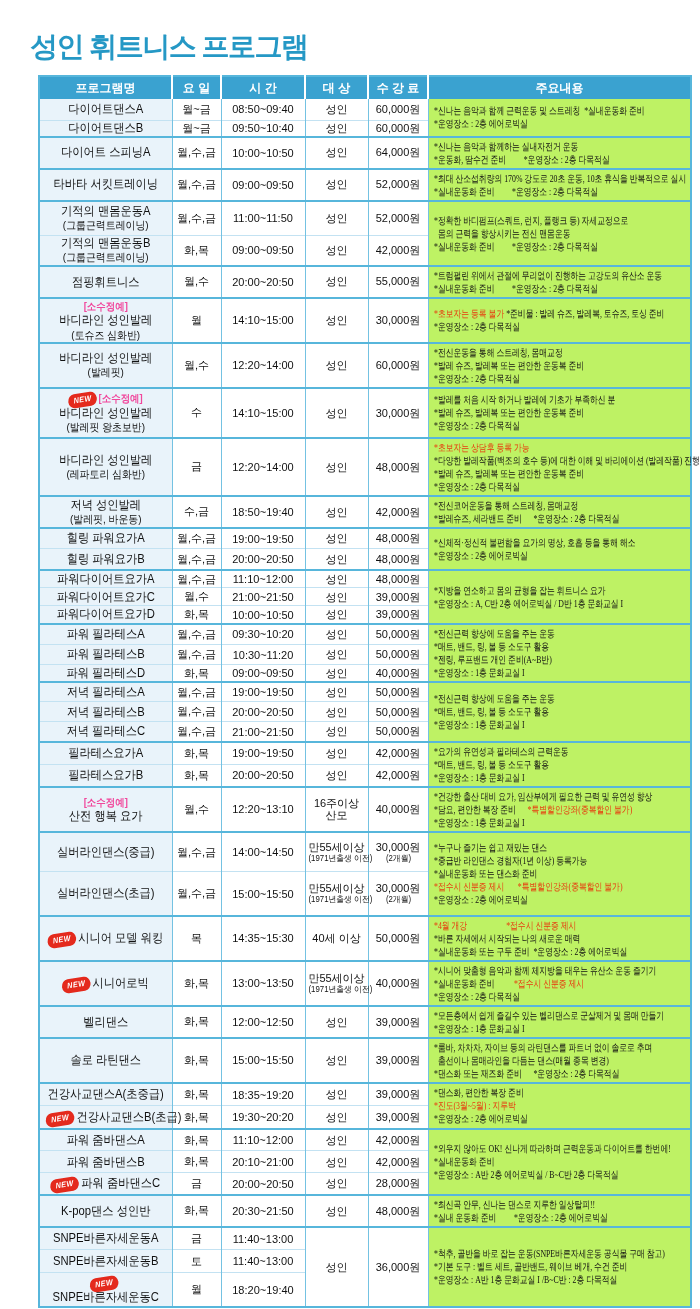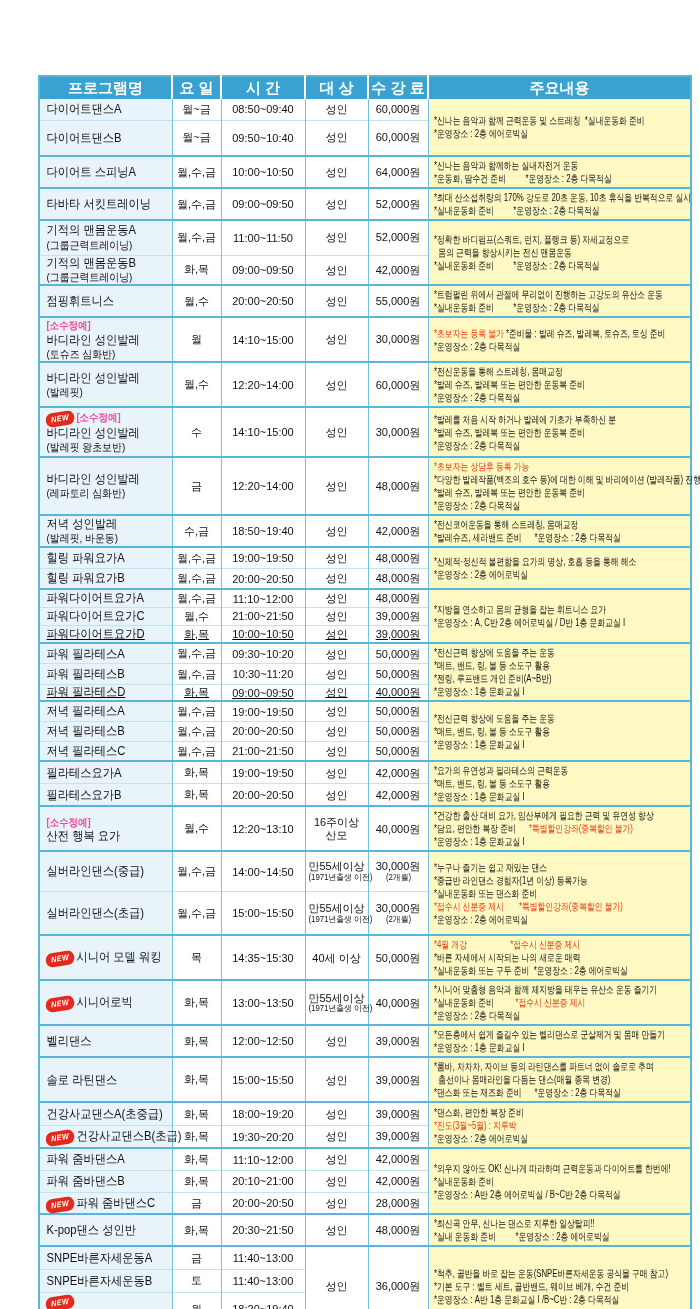--- a/index.html
+++ b/index.html
@@ -4,46 +4,47 @@
 <style>
   html,body { margin:0; padding:0; background:#ffffff; }
   body { width:700px; height:1309px; font-family:"Liberation Sans", sans-serif; }
   .page { position:relative; width:700px; height:1309px; overflow:hidden; background:#fff; }
   .title { position:absolute; left:30px; top:28px; margin:0; font-size:28px; font-weight:bold;
            color:#2598c5; letter-spacing:-1.5px; }
   table.program { position:absolute; left:38px; top:75px; width:652px; border-collapse:collapse;
                   table-layout:fixed; border:2px solid #57b6db; }
   col.c-name{width:133px} col.c-day{width:49px} col.c-time{width:84px}
   col.c-target{width:63px} col.c-fee{width:60px} col.c-content{width:263px}
-  th { background:#3aa2d0; color:#ffffff; font-size:15px; font-weight:bold; height:22px;
+  th { background:#3aa2d0; color:#ffffff; font-size:12px; font-weight:bold; height:22px;
        border-left:2px solid #ffffff; padding:0; letter-spacing:0; }
   th:first-child { border-left:none; }
   td { border-left:1px solid #74c2e2; border-top:1px solid #c3e2f2; padding:0; vertical-align:middle; }
   tr.group-start td { border-top:2px solid #57b6db; }
   tr.first-data td { border-top:none; }
-  td.name { background:#e9f3fa; font-size:12.5px; color:#111; }
+  td.name { background:#e9f3fa; text-align:center; font-size:12.5px; color:#111; }
   td.plain { text-align:center; font-size:11px; color:#111; background:#fff; }
-  td.content { background:#fef9c3; padding:2px 11px 2px 5px; color:#111; }
+  td.content { background:#bef264; padding:2px 11px 2px 5px; color:#111;font-family:Liberation Serif, serif; }
   .name-line { display:block; transform:scaleX(.9); transform-origin:50% 50%; white-space:nowrap;
                line-height:1.15; }
   .name-line .small { font-size:11px; }
   .cell-line { display:block; line-height:1.15; }
   .cell-line.small { font-size:8.5px; transform:scaleX(.92); transform-origin:50% 50%; white-space:nowrap; }
   .c-line { display:block; font-size:10px; line-height:1.3; }
   .c-line-inner { display:inline-block; transform:scaleX(.78); transform-origin:0 50%; white-space:pre; }
   .red { color:#e8380d; }
   .tag { color:#f1479c; font-weight:bold; font-size:10.5px; }
   .new-badge { display:inline-block; background:#e42a1d; color:#fff; font-size:8px; font-weight:bold;
                font-style:italic; padding:1px 5px 2px; border-radius:6px; transform:rotate(-8deg);
                margin-right:3px; letter-spacing:.5px; box-shadow:0 0 0 1px #e42a1d; }
 </style>
 </head>
 <body>
 
 <div class="page">
+  <h1 class="title">성인 휘트니스 프로그램</h1>
   <table class="program">
     <colgroup>
       <col class="c-name">
         <col class="c-day">
         <col class="c-time">
       <col class="c-target">
         <col class="c-fee">
         <col class="c-content">
     </colgroup>
     <thead>
@@ -67,21 +68,21 @@
             <span class="cell-line">성인</span>
           </td>
           <td class="plain">
             <span class="cell-line">60,000원</span>
           </td>
           <td class="content" rowspan="2">
             <span class="c-line"><span class="c-line-inner"><span>*신나는 음악과 함께 근력운동 및 스트레칭  *실내운동화 준비</span></span></span>
             <span class="c-line"><span class="c-line-inner"><span>*운영장소 : 2층 에어로빅실</span></span></span>
           </td>
         </tr>
-        <tr style="height: 36px;">
+        <tr style="height: 16px;">
           <td class="name">
             <span class="name-line"><span>다이어트댄스B</span></span>
           </td>
           <td class="plain">월~금</td>
           <td class="plain">09:50~10:40</td>
           <td class="plain">
             <span class="cell-line">성인</span>
           </td>
           <td class="plain">
             <span class="cell-line">60,000원</span>
@@ -320,21 +321,21 @@
           </td>
           <td class="plain">월,수</td>
           <td class="plain">21:00~21:50</td>
           <td class="plain">
             <span class="cell-line">성인</span>
           </td>
           <td class="plain">
             <span class="cell-line">39,000원</span>
           </td>
         </tr>
-        <tr style="height: 18px; text-decoration: underline;">
+        <tr style="height: 18px;">
           <td class="name">
             <span class="name-line"><span>파워다이어트요가D</span></span>
           </td>
           <td class="plain">화,목</td>
           <td class="plain">10:00~10:50</td>
           <td class="plain">
             <span class="cell-line">성인</span>
           </td>
           <td class="plain">
             <span class="cell-line">39,000원</span>
@@ -365,21 +366,21 @@
           </td>
           <td class="plain">월,수,금</td>
           <td class="plain">10:30~11:20</td>
           <td class="plain">
             <span class="cell-line">성인</span>
           </td>
           <td class="plain">
             <span class="cell-line">50,000원</span>
           </td>
         </tr>
-        <tr style="height: 16px; text-decoration: underline;">
+        <tr style="height: 16px;">
           <td class="name">
             <span class="name-line"><span>파워 필라테스D</span></span>
           </td>
           <td class="plain">화,목</td>
           <td class="plain">09:00~09:50</td>
           <td class="plain">
             <span class="cell-line">성인</span>
           </td>
           <td class="plain">
             <span class="cell-line">40,000원</span>
@@ -587,21 +588,21 @@
             <span class="c-line"><span class="c-line-inner"><span>*룸바, 차차차, 자이브 등의 라틴댄스를 파트너 없이 솔로로 추며</span></span></span>
             <span class="c-line"><span class="c-line-inner"><span>  춤선이나 몸매라인을 다듬는 댄스(매월 종목 변경)</span></span></span>
             <span class="c-line"><span class="c-line-inner"><span>*댄스화 또는 재즈화 준비      *운영장소 : 2층 다목적실</span></span></span>
           </td>
         </tr>
         <tr class="group-start" style="height: 23px;">
           <td class="name">
             <span class="name-line"><span>건강사교댄스A(초중급)</span></span>
           </td>
           <td class="plain">화,목</td>
-          <td class="plain">18:00~19:20</td>
+          <td class="plain">18:35~19:20</td>
           <td class="plain">
             <span class="cell-line">성인</span>
           </td>
           <td class="plain">
             <span class="cell-line">39,000원</span>
           </td>
           <td class="content" rowspan="2">
             <span class="c-line"><span class="c-line-inner"><span>*댄스화, 편안한 복장 준비</span></span></span>
             <span class="c-line"><span class="c-line-inner"><span class="red">*진도(3월~5월) : 지루박</span></span></span>
             <span class="c-line"><span class="c-line-inner"><span>*운영장소 : 2층 에어로빅실</span></span></span>

